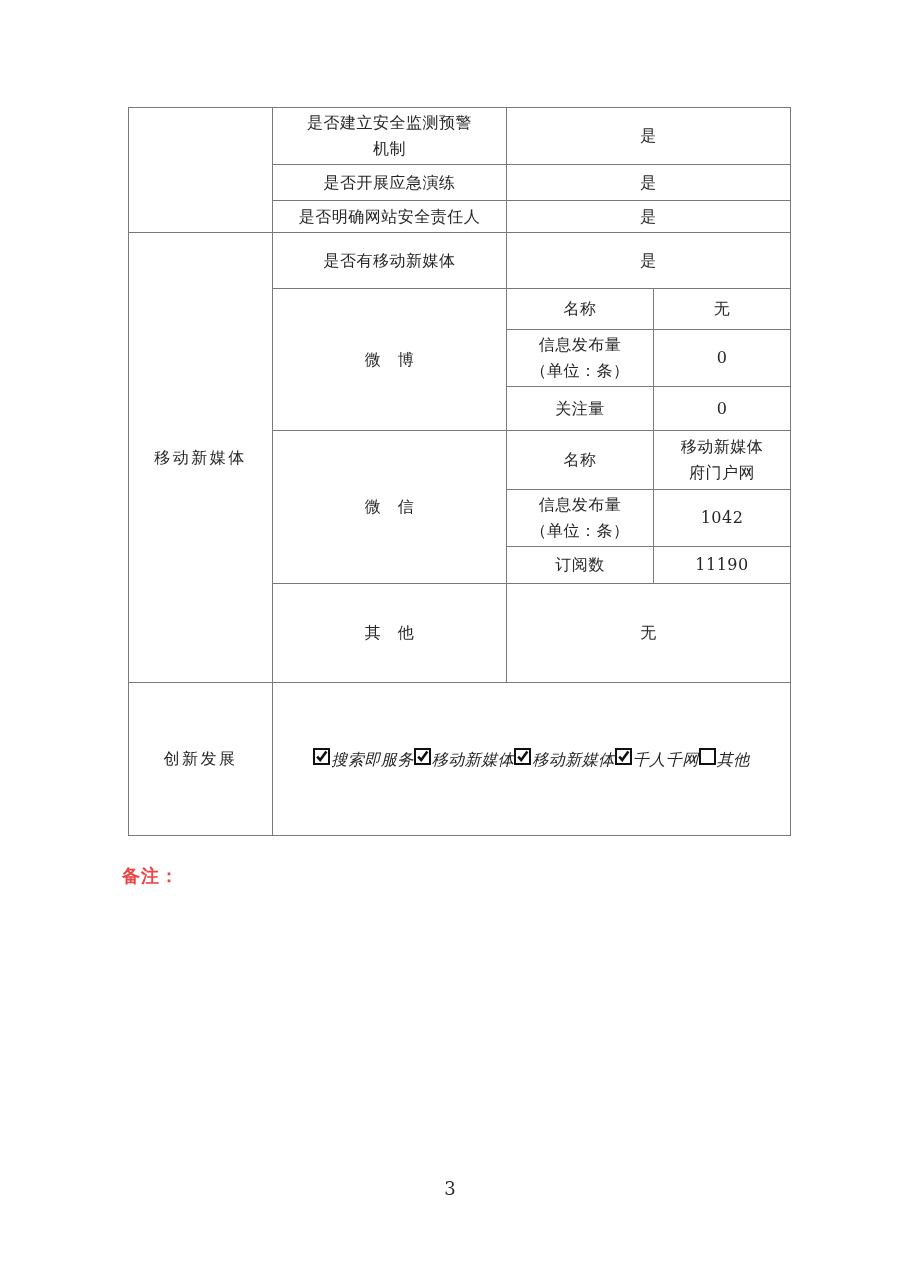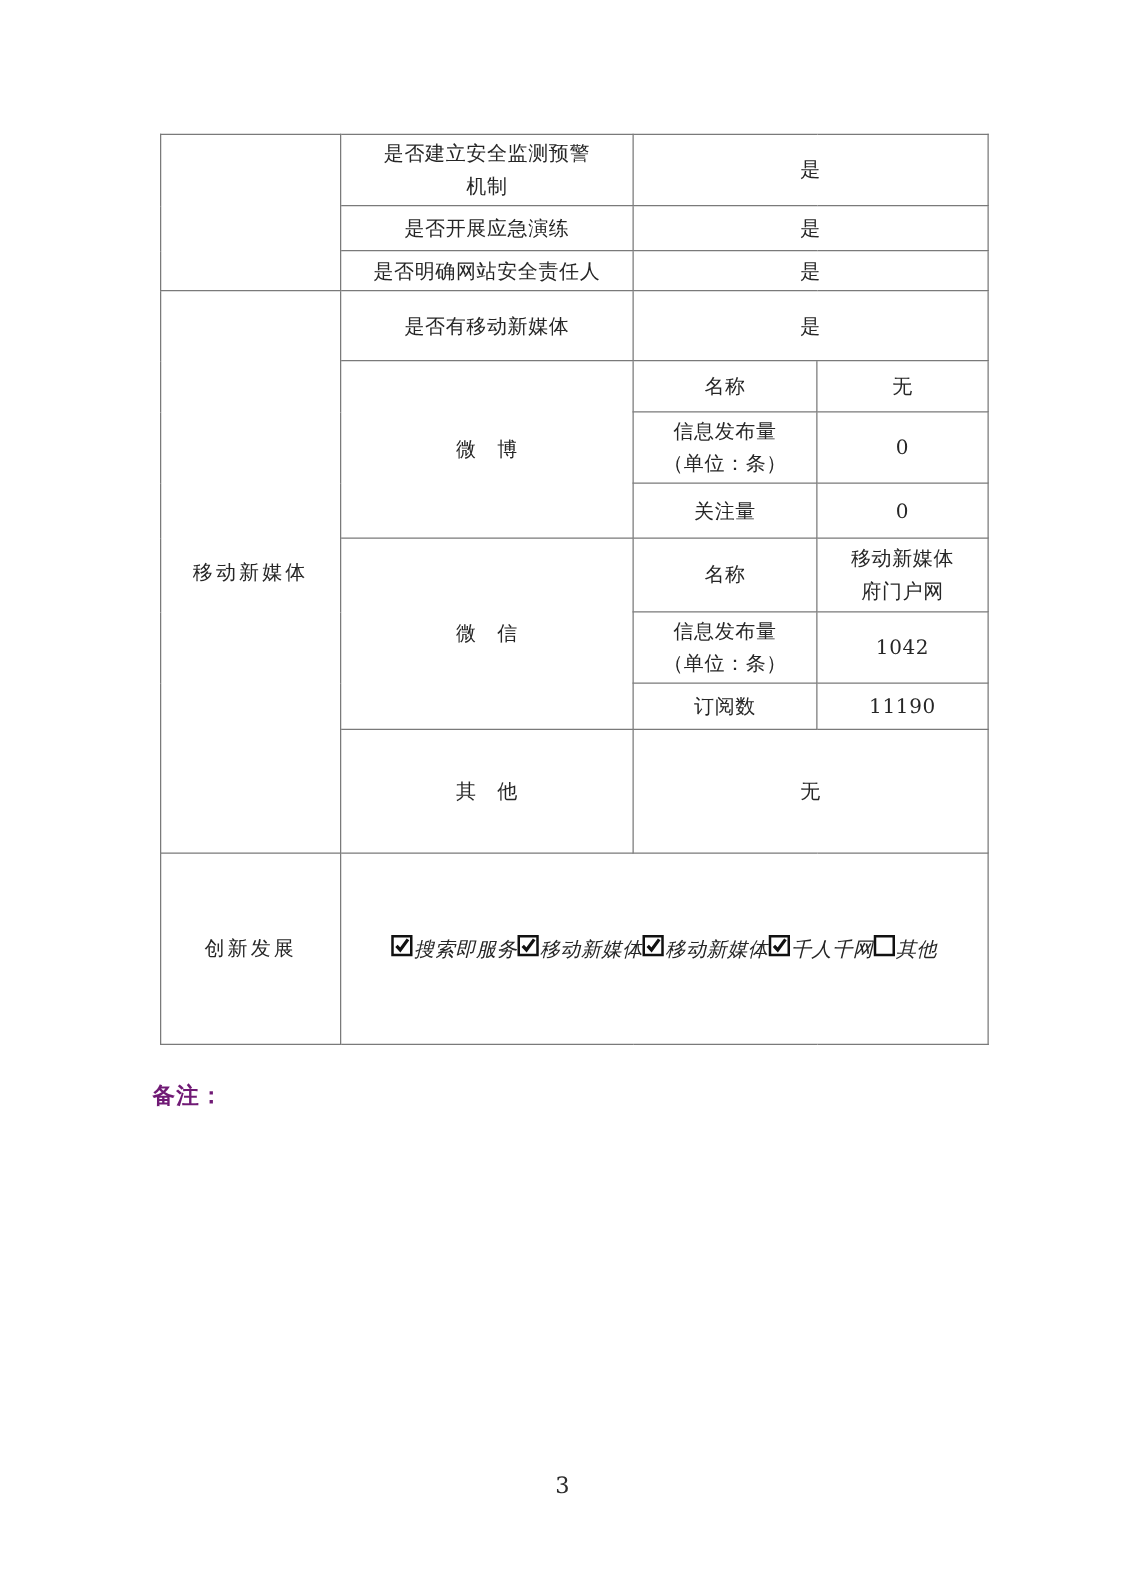--- a/index.html
+++ b/index.html
@@ -32,21 +32,21 @@
   .cb-item{display:inline-flex;align-items:flex-start;font-style:italic;}
   .cb-box{
     display:inline-block;width:17px;height:17px;
     border:2.2px solid #111111;box-sizing:border-box;
     background:#ffffff;margin:0 1px 0 0;position:relative;top:1px;
   }
   .cb-box svg{display:block;width:100%;height:100%;}
   .cb-label{font-size:16px;}
   .remarks{
     position:absolute;left:122px;top:864px;
-    font-size:18px;font-weight:700;letter-spacing:1px;color:#701a75;
+    font-size:18px;font-weight:700;letter-spacing:1px;color:#ef4444;
   }
   .pagenum{
     position:absolute;left:0;top:1178px;width:900px;
     text-align:center;font-size:18px;color:#2b2b2b;
   }
 </style>
 </head>
 <body>
 
 <div class="page">

